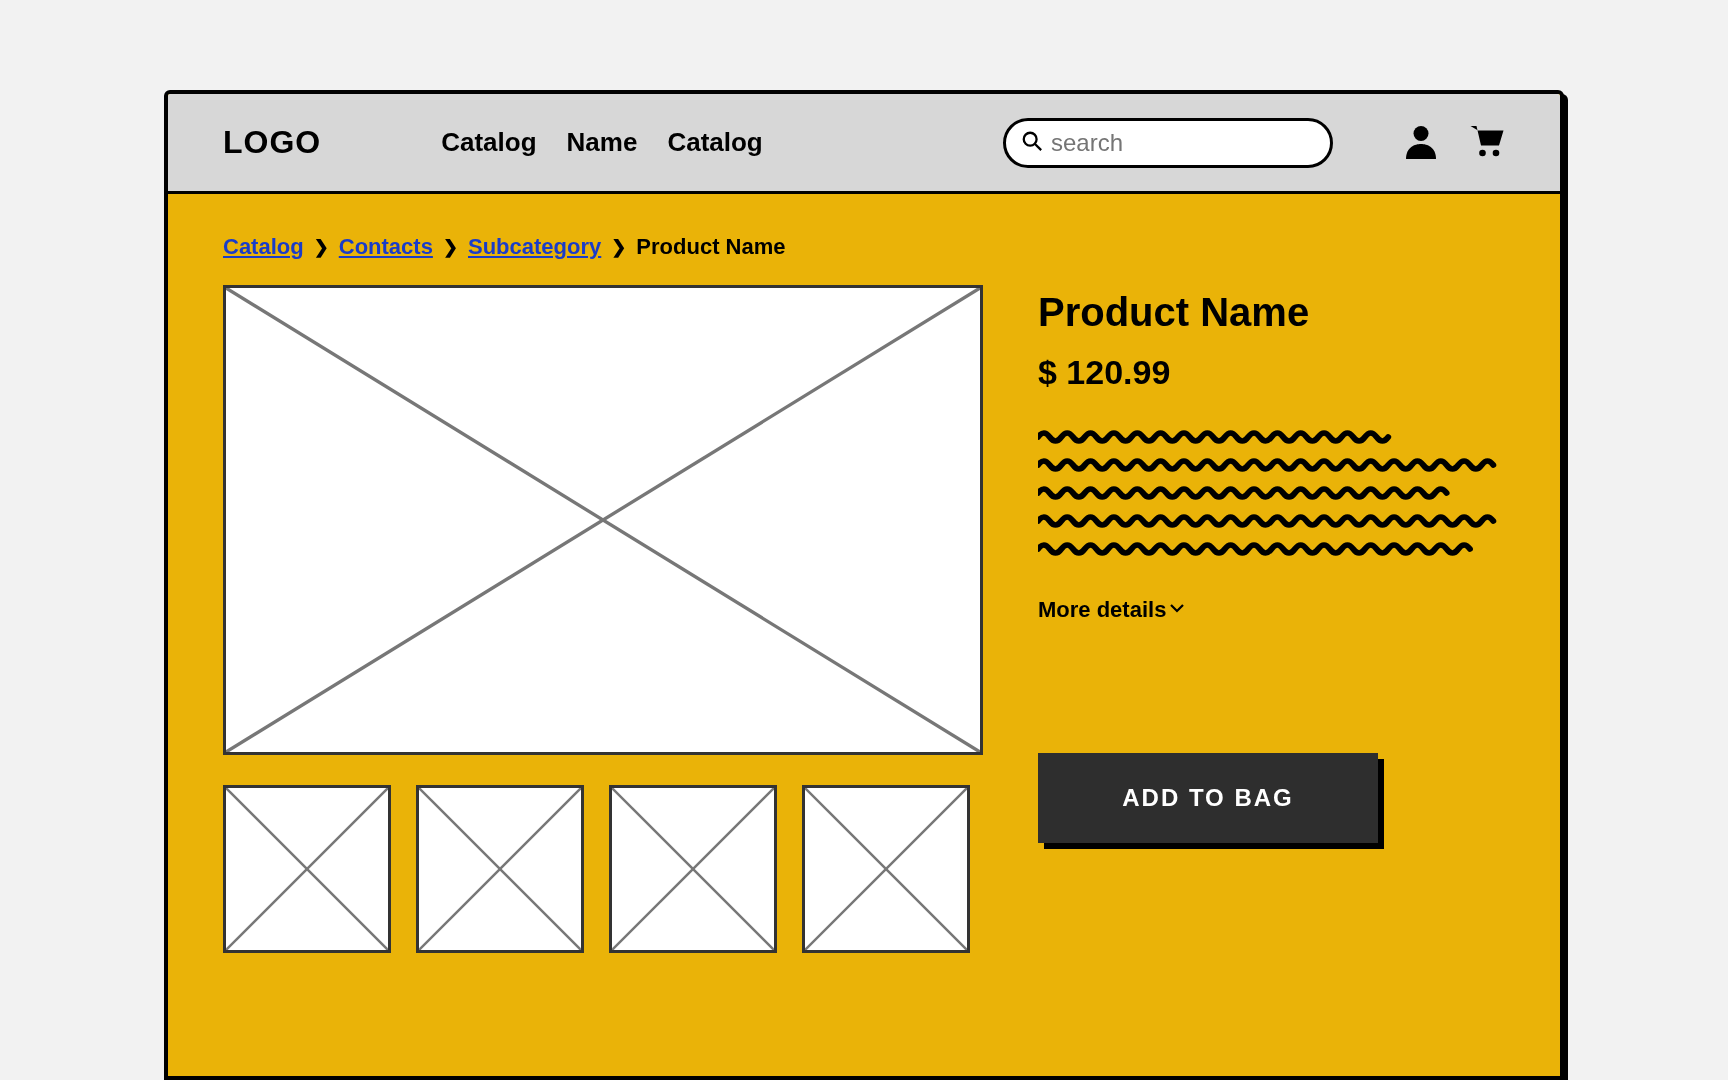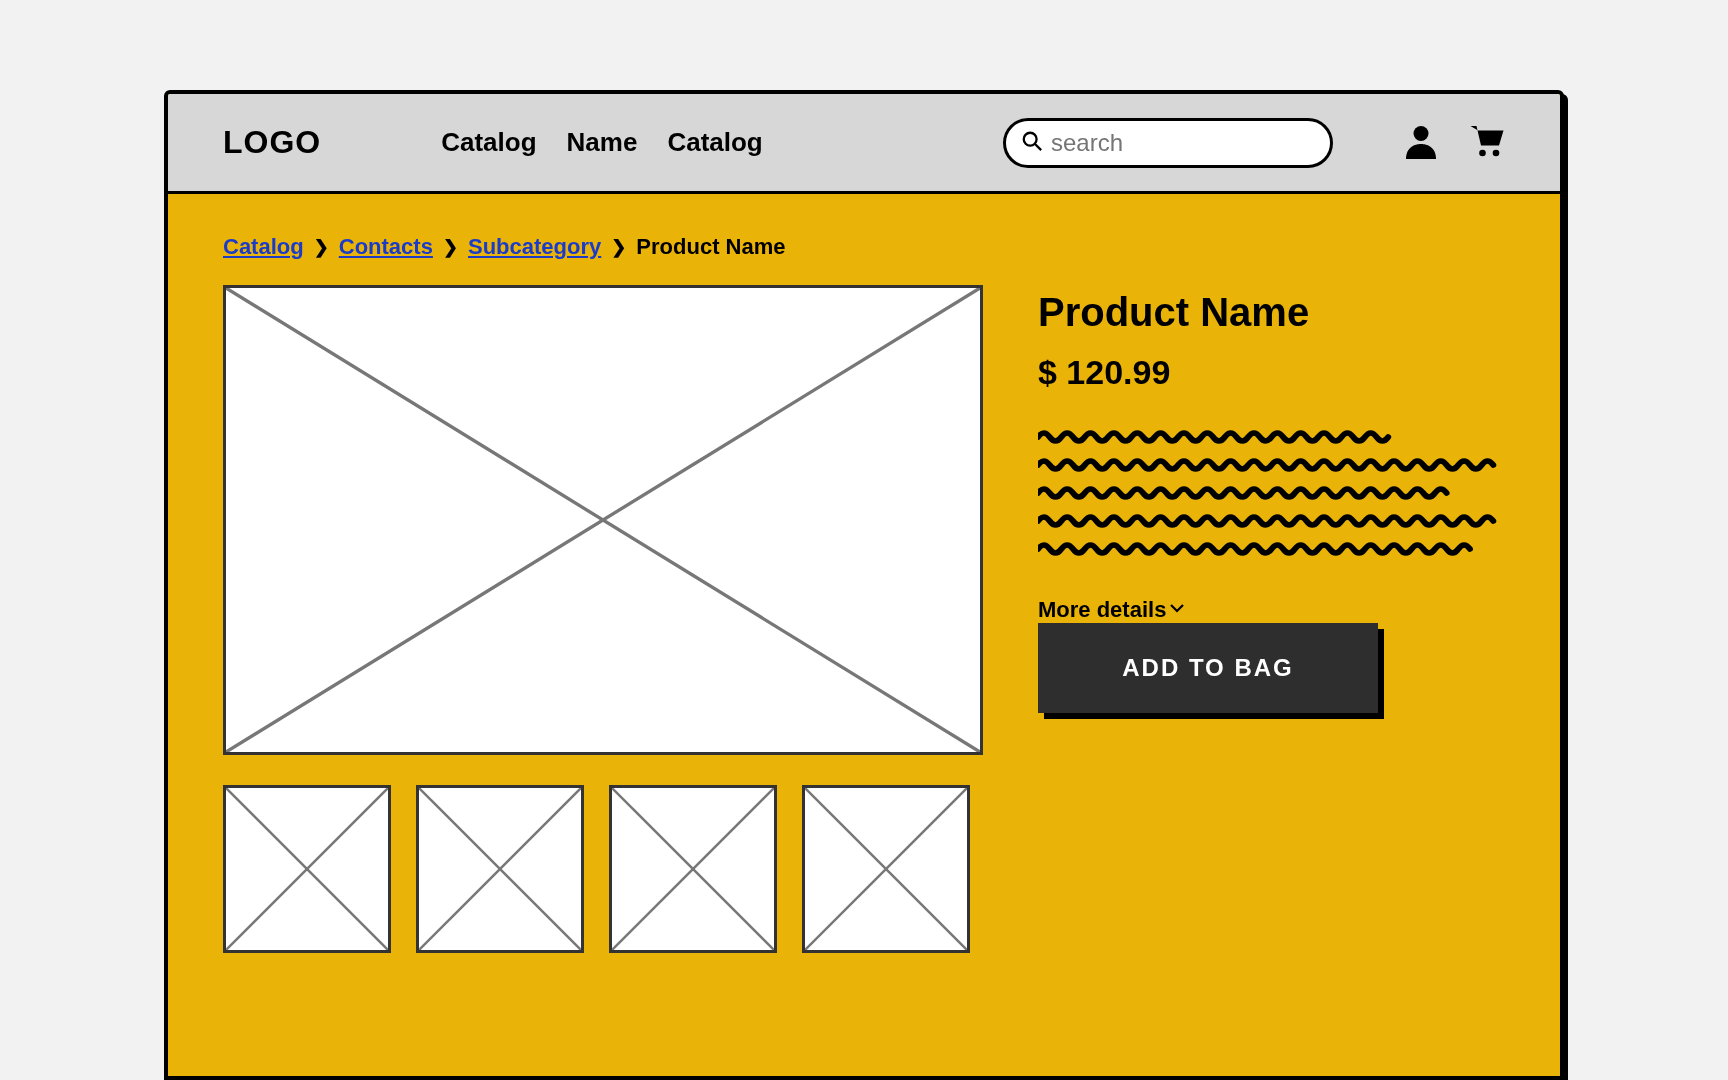--- a/index.html
+++ b/index.html
@@ -109,20 +109,21 @@
   .squiggle-line { height: 16px; margin-bottom: 12px; }
   .squiggle-line svg { width: 100%; height: 100%; }
 
   .more-details {
     font-size: 22px;
     font-weight: 600;
     display: inline-flex;
     align-items: flex-start;
     gap: 2px;
     cursor: pointer;
+    margin-bottom: 130px;
   }
   .more-details svg { width: 18px; height: 18px; }
 
   .add-to-bag {
     width: 340px;
     height: 90px;
     background: #2e2e2e;
     color: #fff;
     font-size: 24px;
     font-weight: 800;

